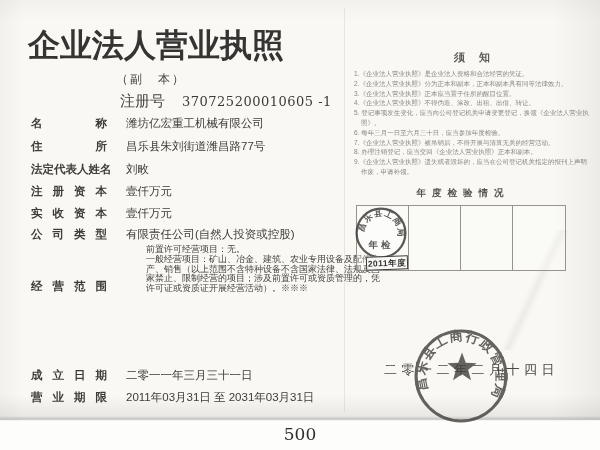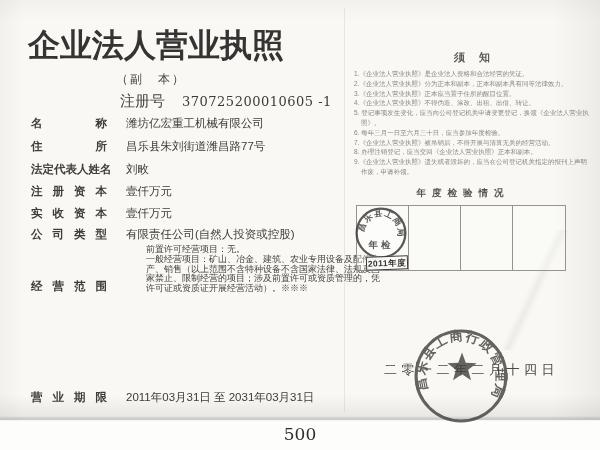--- a/index.html
+++ b/index.html
@@ -96,20 +96,24 @@
   </div>
   <div class="f-row" style="top:227px">
     <span class="f-label">公司类型</span>
     <span class="f-value">有限责任公司(自然人投资或控股)</span>
   </div>
   <div class="f-row scope" style="top:245px">
     <span class="f-label">经营范围</span>
     <span class="f-value">前置许可经营项目：无。
 一般经营项目：矿山、冶金、建筑、农业专用设备及配件生产、销售（以上范围不含特种设备不含国家法律、法规及国家禁止、限制经营的项目；涉及前置许可或资质管理的，凭许可证或资质证开展经营活动）。※※※</span>
   </div>
+  <div class="f-row" style="top:368px">
+    <span class="f-label">成立日期</span>
+    <span class="f-value">二零一一年三月三十一日</span>
+  </div>
   <div class="f-row" style="top:390px">
     <span class="f-label">营业期限</span>
     <span class="f-value">2011年03月31日 至 2031年03月31日</span>
   </div>
 
   <div class="notice-head">须知</div>
   <ol class="notice-list">
     <li>1.《企业法人营业执照》是企业法人资格和合法经营的凭证。</li>
     <li>2.《企业法人营业执照》分为正本和副本，正本和副本具有同等法律效力。</li>
     <li>3.《企业法人营业执照》正本应当置于住所的醒目位置。</li>

